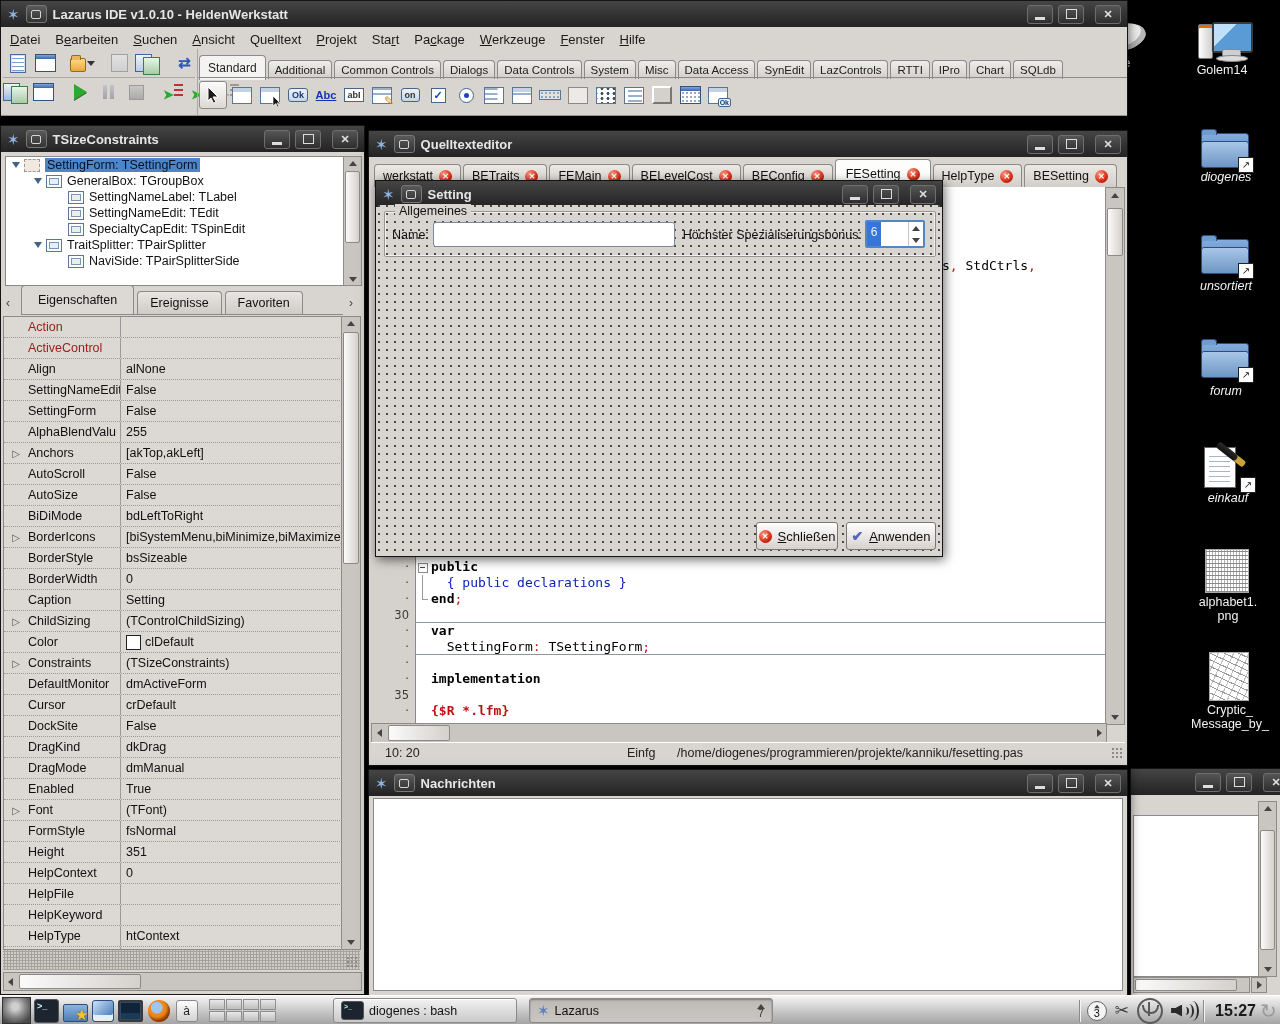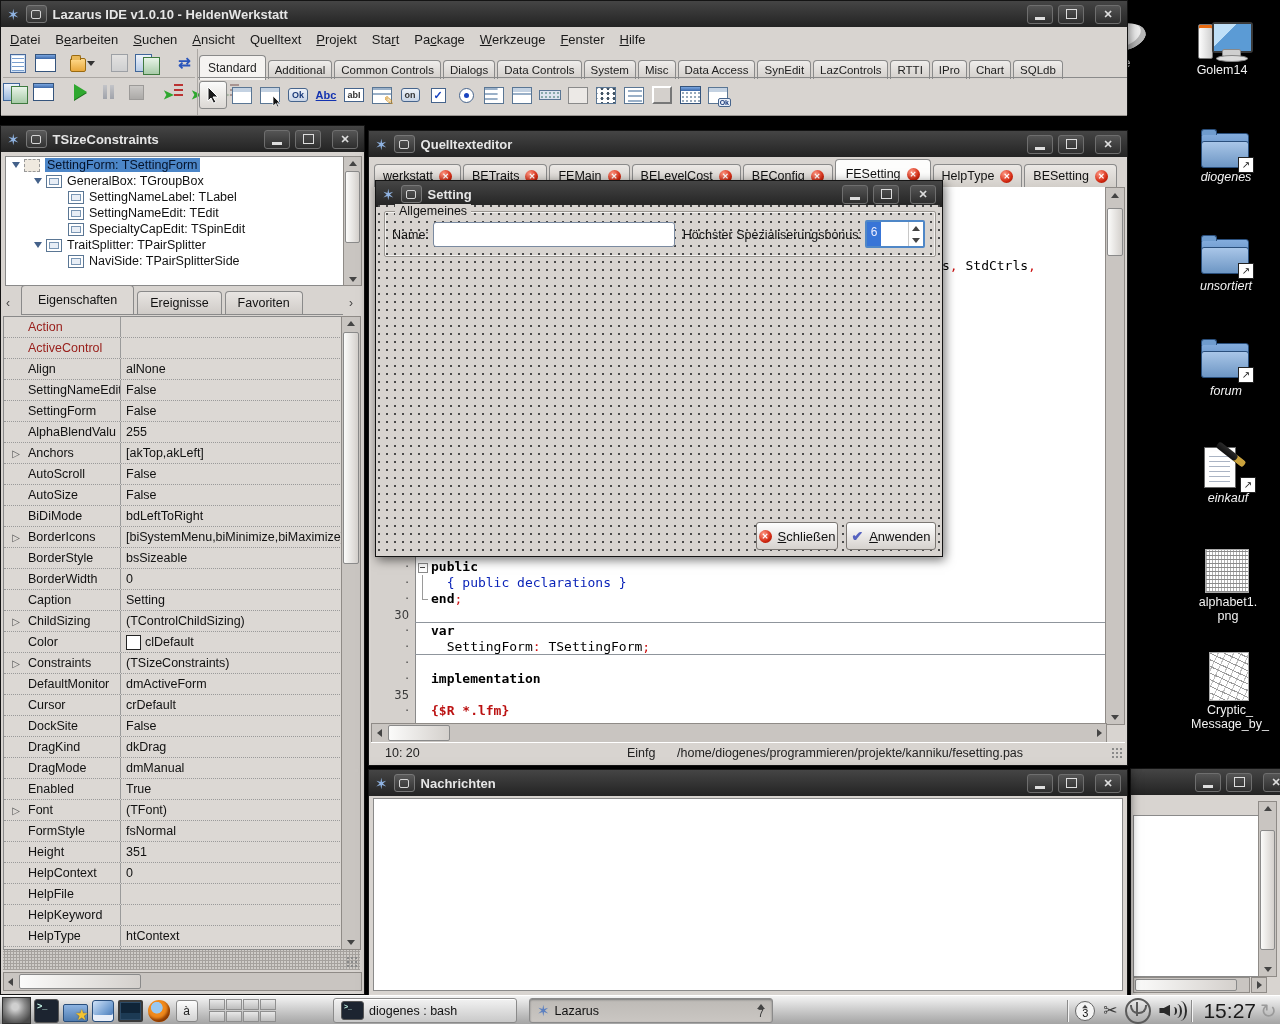--- a/index.html
+++ b/index.html
@@ -174,21 +174,21 @@
   .scis{font-size:17px;color:#3a3a3a}
   .usb{width:22px;height:22px;border:2px solid #5a5a5a;border-radius:50%;position:relative}
   .usb:before{content:"";position:absolute;left:9px;top:2px;width:2px;height:14px;background:#5a5a5a}
   .usb:after{content:"";position:absolute;left:3px;top:5px;width:13px;height:7px;border:2px solid #5a5a5a;border-top:none;border-radius:0 0 8px 8px}
   .vol{position:relative;width:26px;height:20px}
   .vol .spk{position:absolute;left:0;top:4px;width:11px;height:12px;background:#2a2a2a;clip-path:polygon(0 30%,40% 30%,100% 0,100% 100%,40% 70%,0 70%)}
   .vol .w{position:absolute;border:2px solid #2a2a2a;border-left:none;border-top:none;border-bottom:none;border-radius:50%}
   .vol .w1{left:11px;top:6px;width:5px;height:8px}
   .vol .w2{left:13px;top:3px;width:8px;height:14px}
   .vol .w3{left:15px;top:0;width:11px;height:20px}
-  #clock{font-size:21px;font-weight:normal;color:#1a1a1a;margin:0 4px;flex:none}
+  #clock{font-size:16px;font-weight:bold;color:#1a1a1a;margin:0 4px;flex:none}
   .recyc{color:#9a9a9a;font-size:20px;flex:none;width:20px;overflow:hidden}
   u{text-decoration:underline}
 </style>
 </head>
 <body>
 
 <div id="desktop-icons">
     <div class="dicon" style="left: 1096px; top: 24px; width: 52px; height: 44px;">
       <span class="shoe"></span>
     </div>

